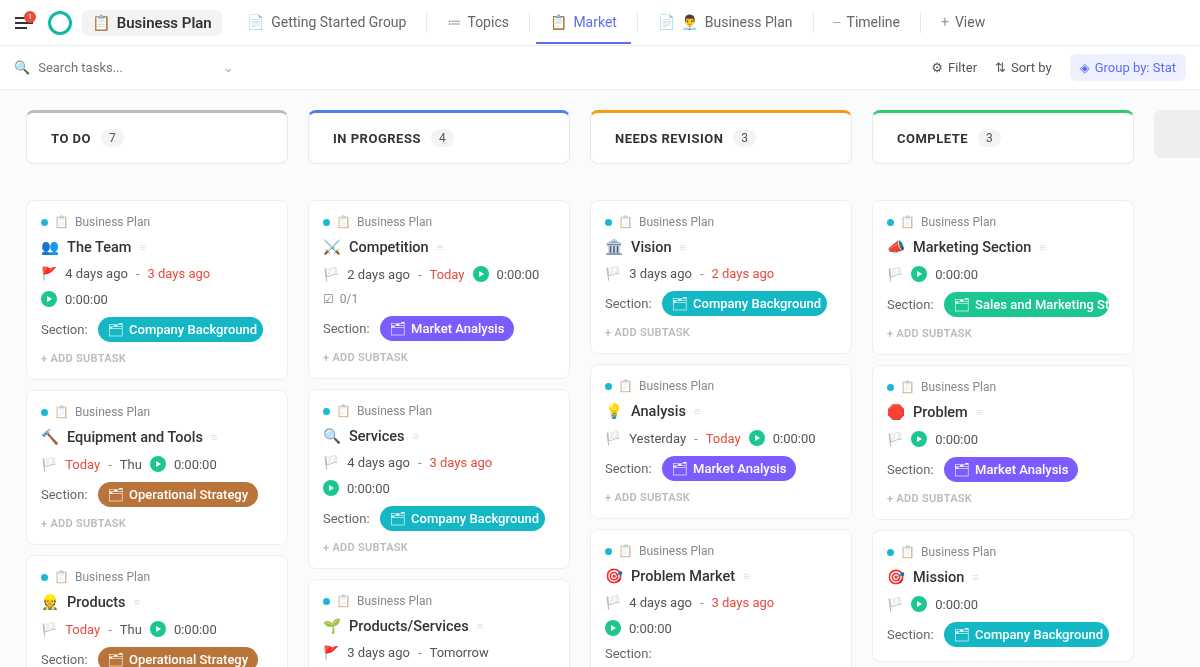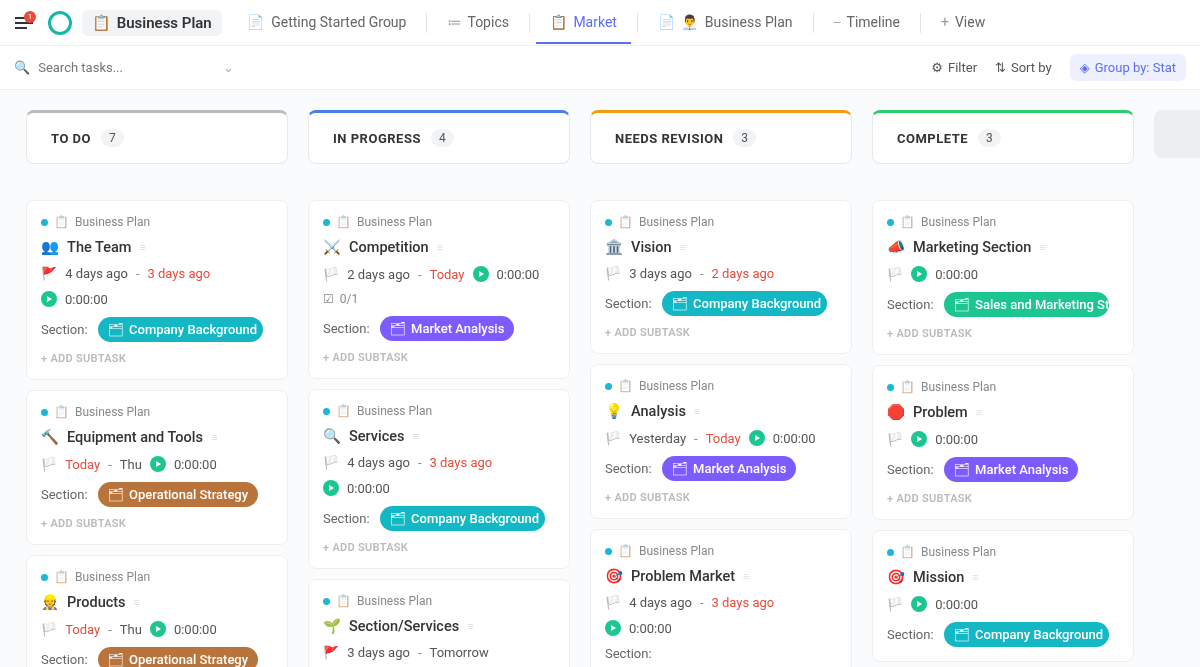--- a/index.html
+++ b/index.html
@@ -280,21 +280,21 @@
       <div class="add-sub">+ ADD SUBTASK</div>
     </div>
       <div class="card">
       <div class="card-crumb">
           <span class="cdot"></span>
           <span style="opacity:.6">📋</span>
           <span>Business Plan</span>
         </div>
       <div class="card-title">
           <span>🌱</span>
-          <span>Section/Services</span>
+          <span>Products/Services</span>
           <span class="hamb">≡</span>
         </div>
       <div class="card-meta">
         <span class="flag">🚩</span>
         <span class="">3 days ago</span>
         <span class="dash">-</span>
         <span class="">Tomorrow</span>
 
       </div>
 

